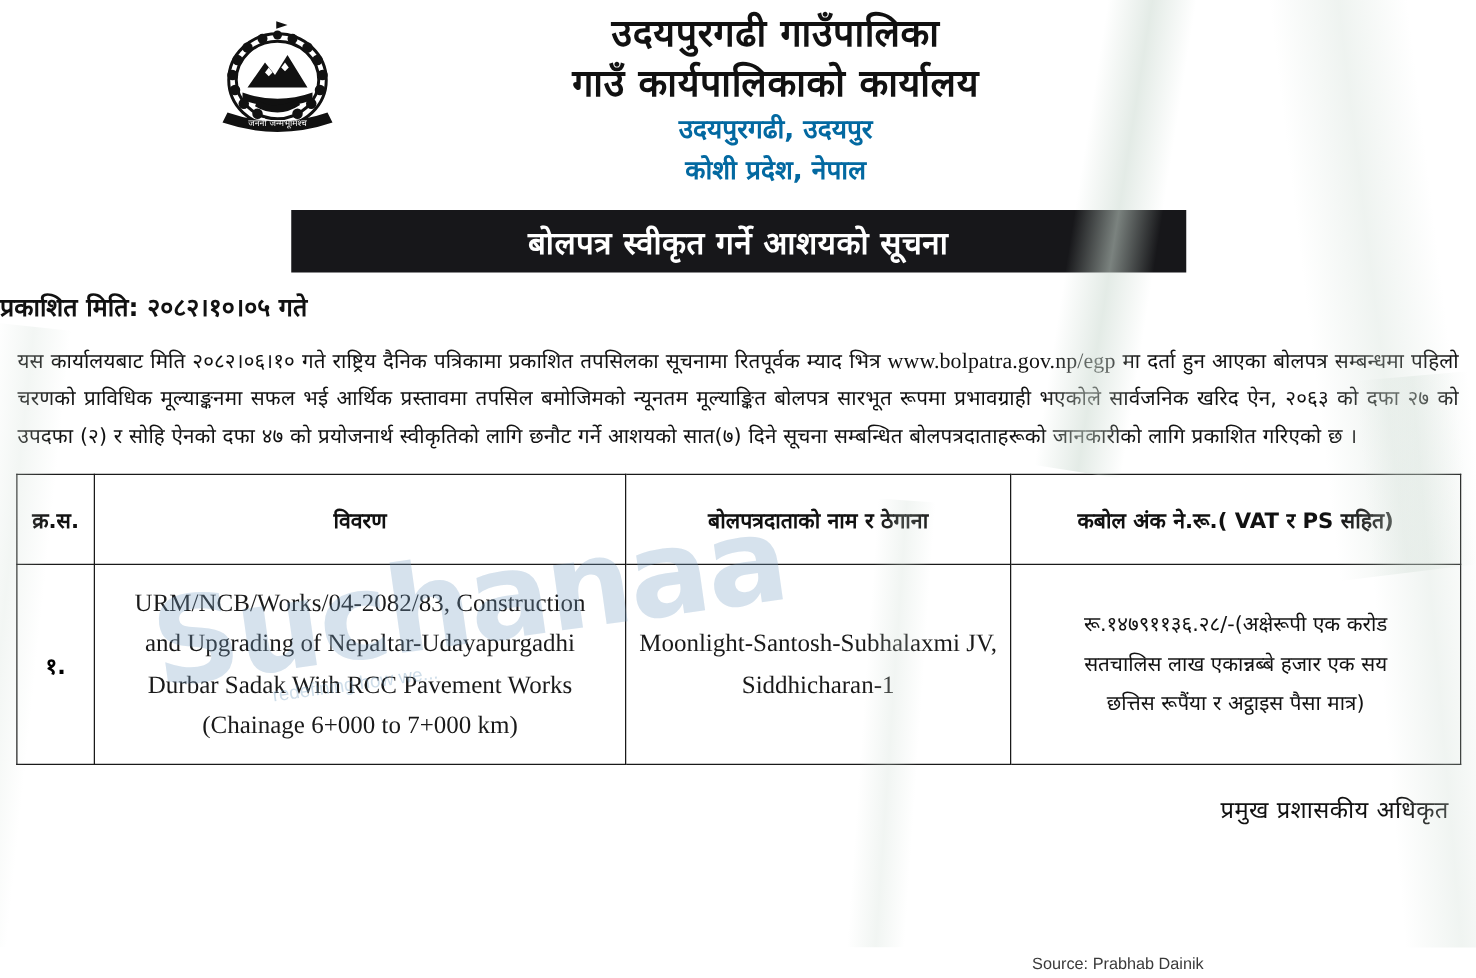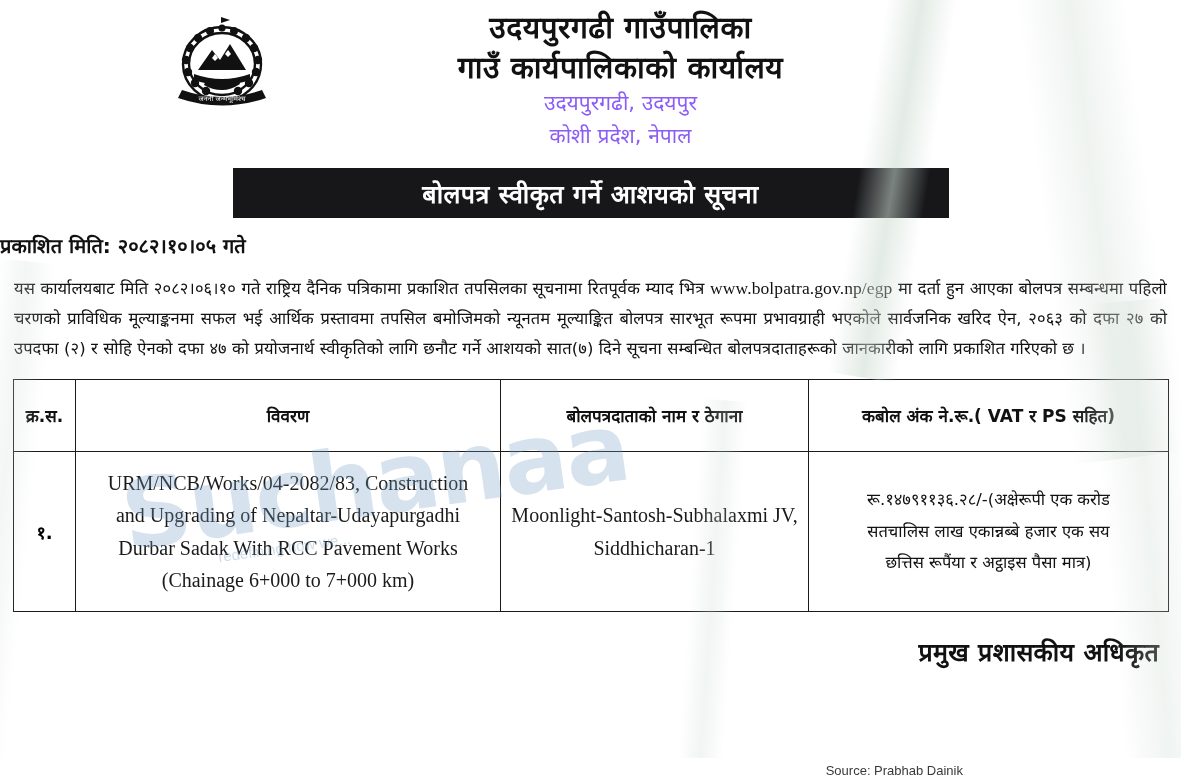--- a/index.html
+++ b/index.html
@@ -41,21 +41,21 @@
     font-size:15px; color:rgba(120,160,195,0.36);
     transform:rotate(-8deg);
     margin-left:96px; margin-top:-10px;
   }
 
   .header { position:relative; padding-top:8px; }
   .emblem { position:absolute; left:168px; top:14px; width:108px; height:104px; }
   .h-lines { text-align:center; padding-left:60px; }
   .np { font-family:"DejaVu Sans", sans-serif; }
   .h1 { font-size:30px; font-weight:700; letter-spacing:.5px; line-height:1.32; color:#111; }
-  .h2 { font-size:21px; font-weight:400; line-height:1.55; color:#8b5cf6; }
+  .h2 { font-size:21px; font-weight:700; line-height:1.55; color:#0369a1; }
 
   .banner {
     margin:16px auto 0 auto;
     width:716px; height:50px;
     background:#17171a;
     color:#fff;
     display:flex; align-items:center; justify-content:center;
     font-family:"DejaVu Sans", sans-serif;
     font-size:25px; font-weight:700; letter-spacing:.4px;
   }
@@ -96,21 +96,21 @@
   tbody td { height:160px; padding:8px 10px; }
   td.sn { font-family:"DejaVu Sans", sans-serif; font-size:18px; font-weight:700; }
   td.desc { font-family:"Liberation Serif", serif; font-size:20px; line-height:1.62; color:#1a1a1a; }
   td.bidder { font-family:"Liberation Serif", serif; font-size:20px; line-height:1.62; color:#1a1a1a; }
   td.amount { font-family:"DejaVu Sans", sans-serif; font-size:16.5px; line-height:1.92; color:#111; }
 
   .signoff {
     margin:22px 22px 0 0;
     text-align:right;
     font-family:"DejaVu Sans", sans-serif;
-    font-size:25px; font-weight:700; color:#111;
+    font-size:19px; font-weight:400; color:#111;
     letter-spacing:.3px;
   }
 
   .sourcebar {
     position:absolute; left:0; bottom:0; width:973px; height:24px;
     background:#ffffff;
     display:flex; align-items:center; justify-content:flex-end;
     padding-right:10px;
     font-family:"Liberation Sans", sans-serif;
     font-size:13px; color:#3a3a3a;

